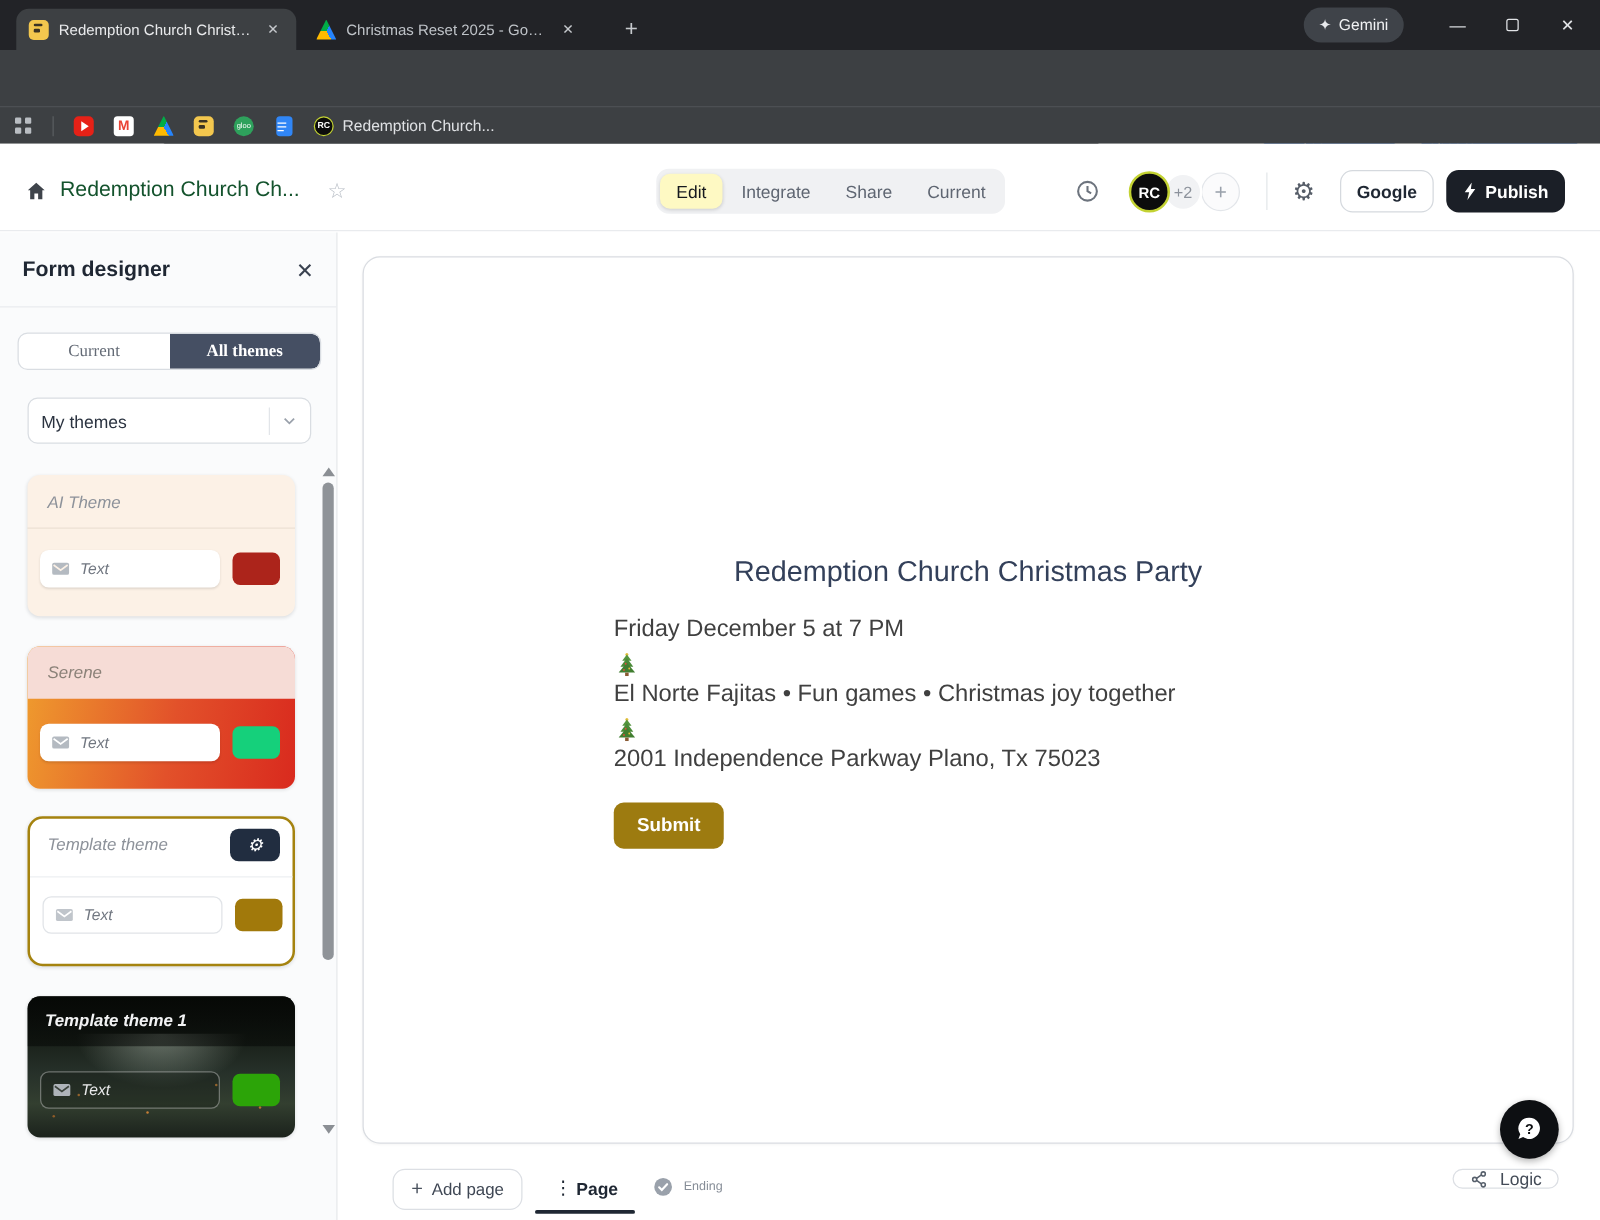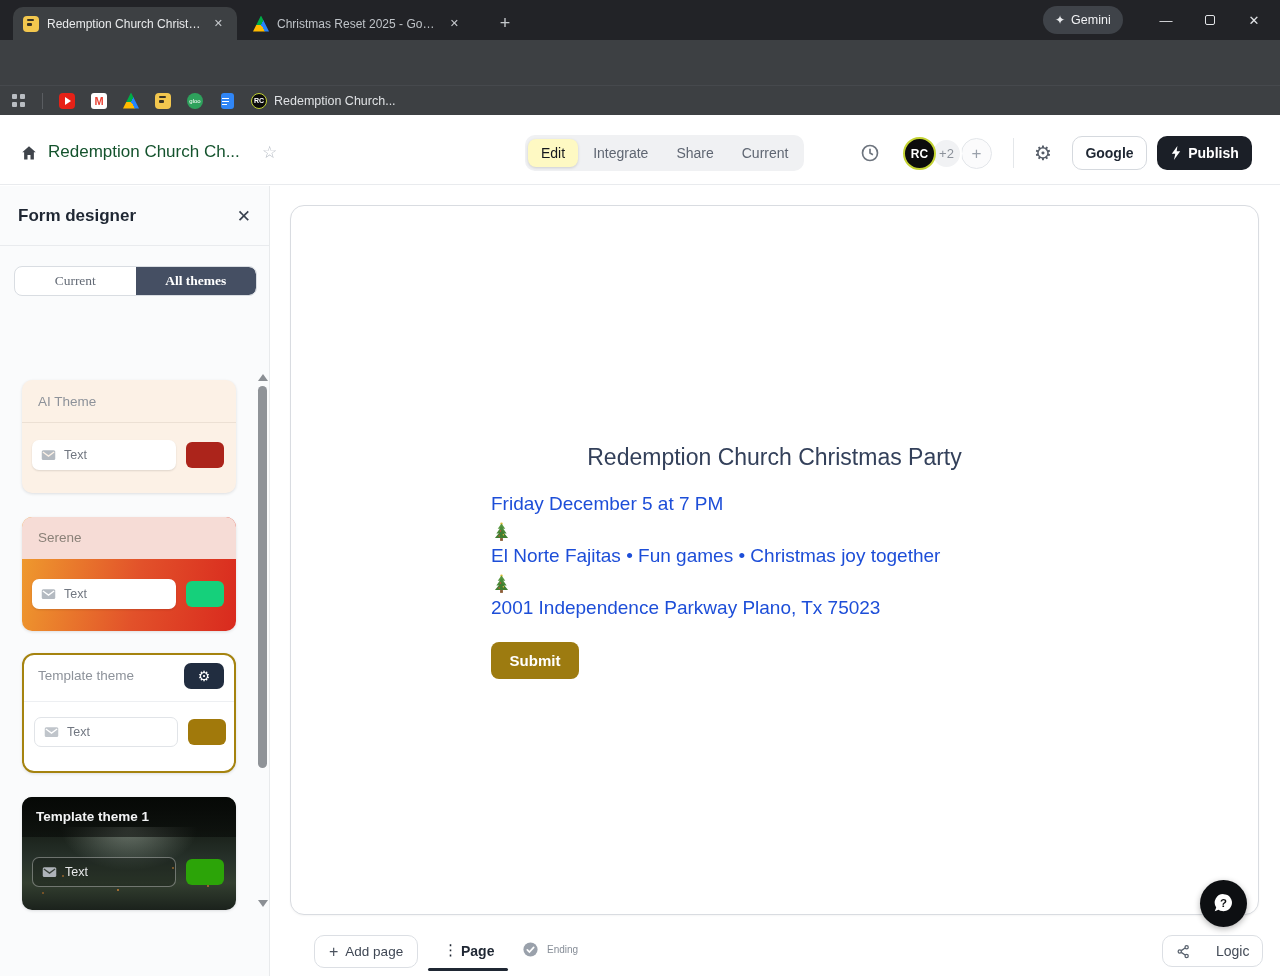--- a/index.html
+++ b/index.html
@@ -68,21 +68,21 @@
   .sb-title { position:absolute; left:18px; top:20px; font-size:17px; font-weight:bold; color:#1f2733; }
   .sb-close { position:absolute; right:18px; top:20px; font-size:17px; color:#3a4250; }
   .sb-divider { position:absolute; left:0; top:59px; width:100%; height:1px; background:#e9ebee; }
   .toggle { position:absolute; left:14px; top:80px; width:243px; height:30px; border:1px solid #d9dde2; border-radius:8px; display:flex; overflow:hidden; background:#fff; }
   .toggle .seg { flex:1; display:flex; align-items:center; justify-content:center; font-size:13.5px; color:#646b76;font-family:Liberation Serif, serif; }
   .toggle .seg.active { background:#454f63; color:#fff; font-weight:600; border-radius:0 7px 7px 0; }
   .select { position:absolute; left:22px; top:132px; width:227px; height:37px; background:#fff; border:1px solid #d9dde2; border-radius:8px; display:flex; align-items:center; padding:0 10px; }
   .select .sel-val { flex:1; font-size:14px; color:#2b3340; }
   .select .sel-div { width:1px; height:22px; background:#e2e5e9; margin-right:9px; }
 
-  .card { position:absolute; left:22px; width:214px; border-radius:10px; box-shadow:0 1px 3px rgba(20,25,35,.12); }
+  .card { position:absolute; left:22px; width:214px; border-radius:10px; box-shadow:0 1px 3px rgba(20,25,35,.12);font-style:italic; }
   .card-title { font-size:13.5px; color:#8d929a; }
   .mini-input { position:absolute; left:10px; width:144px; height:30px; background:#fff; border-radius:7px; display:flex; align-items:center; gap:8px; padding:0 9px; box-shadow:0 1px 2px rgba(0,0,0,.12); }
   .mini-input span { font-size:12.5px; color:#717781; }
   .swatch { position:absolute; left:164px; width:38px; height:26px; border-radius:6px; }
 
   .card-ai { top:194px; height:113px; background:#fcf1e6; }
   .card-ai .card-title { position:absolute; left:16px; top:14px; }
   .card-ai .hd-div { position:absolute; left:0; top:42px; width:100%; height:1px; background:rgba(100,80,60,.10); }
   .card-ai .mini-input { top:60px; } .card-ai .swatch { top:62px; background:#ac241b; }
 
@@ -111,32 +111,32 @@
   .sb-thumb { position:absolute; left:258px; top:200px; width:9px; height:382px; background:#8f9398; border-radius:5px; }
   .sb-scroll-down { position:absolute; left:258px; top:714px; width:0; height:0; border-left:5px solid transparent; border-right:5px solid transparent; border-top:7px solid #8b8f94; }
 
   .custom-theme { position:absolute; left:14px; top:746px; width:242px; height:34px; background:#fff; border:1px solid #dfe3e7; border-radius:10px; display:flex; align-items:center; justify-content:center; gap:8px; }
   .custom-theme span { font-size:14px; font-weight:600; color:#525a66; }
   .badge-premium { background:#dfe8fb; color:#4a6fd3; font-size:12px; font-weight:600; padding:2px 9px; border-radius:999px; }
 
   
   .canvas { position:absolute; left:290px; top:205px; width:969px; height:710px; background:#fff; border:1px solid #d9dce1; border-radius:14px; box-shadow:0 1px 2px rgba(0,0,0,.04); }
   .form-title { position:absolute; left:0; top:238px; width:100%; text-align:center; font-size:23px; font-weight:500; color:#33405a; }
-  .form-line { position:absolute; left:200px; font-size:19px; color:#1d4ed8; }
+  .form-line { position:absolute; left:200px; font-size:19px; color:#404040; }
   .tree { position:absolute; left:203px; width:15px; height:19px; }
   .submit-btn { position:absolute; left:200px; top:436px; width:88px; height:37px; background:#9d7b10; border-radius:8px; color:#fff; font-size:15px; font-weight:bold; display:flex; align-items:center; justify-content:center; }
 
   
   .btn-addpage { position:absolute; left:314px; top:935px; height:33px; padding:0 14px; background:#fff; border:1px solid #dcdfe4; border-radius:10px; display:flex; align-items:center; gap:7px; font-size:13.5px; color:#3f4754; }
   .pg-dots { position:absolute; left:443px; top:941px; font-size:15px; color:#1f2733; letter-spacing:0; }
   .pg-label { position:absolute; left:461px; top:943px; font-size:14px; font-weight:600; color:#1f2733; }
   .pg-underline { position:absolute; left:428px; top:968px; width:80px; height:3px; background:#1f2733; border-radius:2px; }
   .ending { position:absolute; left:522px; top:941px; display:flex; align-items:center; gap:8px; }
   .ending span { font-size:10px; color:#868d97; }
-  .btn-logic { position:absolute; left:1162px; top:935px; height:32px; padding:0 13px; background:#fff; border:1px solid #dcdfe4; border-radius:10px; display:flex; align-items:center; gap:25px; font-size:14px; color:#434b57; }
+  .btn-logic { position:absolute; left:1162px; top:935px; height:16px; padding:0 13px; background:#fff; border:1px solid #dcdfe4; border-radius:10px; display:flex; align-items:center; gap:9px; font-size:14px; color:#434b57; }
   .help-fab { position:absolute; left:1200px; top:880px; width:47px; height:47px; border-radius:50%; background:#0d0f12; display:flex; align-items:center; justify-content:center; box-shadow:0 2px 6px rgba(0,0,0,.3); }
 </style>
 </head>
 <body>
 
 <div id="screen">
 
   <div class="titlebar">
     <div class="tab active" style="left:13px; width:224px;">
       <div class="favicon fav-fillout">
@@ -281,20 +281,27 @@
   <div class="sidebar">
     <div class="sb-title">Form designer</div>
     <div class="sb-close">✕</div>
     <div class="sb-divider"></div>
 
     <div class="toggle">
       <div class="seg">Current</div>
       <div class="seg active">All themes</div>
     </div>
 
+    <div class="select">
+      <span class="sel-val">My themes</span>
+      <span class="sel-div"></span>
+      <svg width="13" height="13" viewBox="0 0 24 24" fill="none" stroke="#9aa1ab" stroke-width="2.6">
+          <path d="M5 9l7 7 7-7"></path>
+        </svg>
+    </div>
 
     <div class="card card-ai">
       <div class="card-title">AI Theme</div>
       <div class="hd-div"></div>
       <div class="mini-input">
         <svg width="15" height="12" viewBox="0 0 20 16">
             <rect x="1" y="1.5" width="18" height="13" rx="2" fill="#b4bac1"></rect>
             <path d="M2.5 4l7.5 5.5L17.5 4" stroke="#fcf1e6" stroke-width="1.7" fill="none"></path>
           </svg>
         <span>Text</span>

